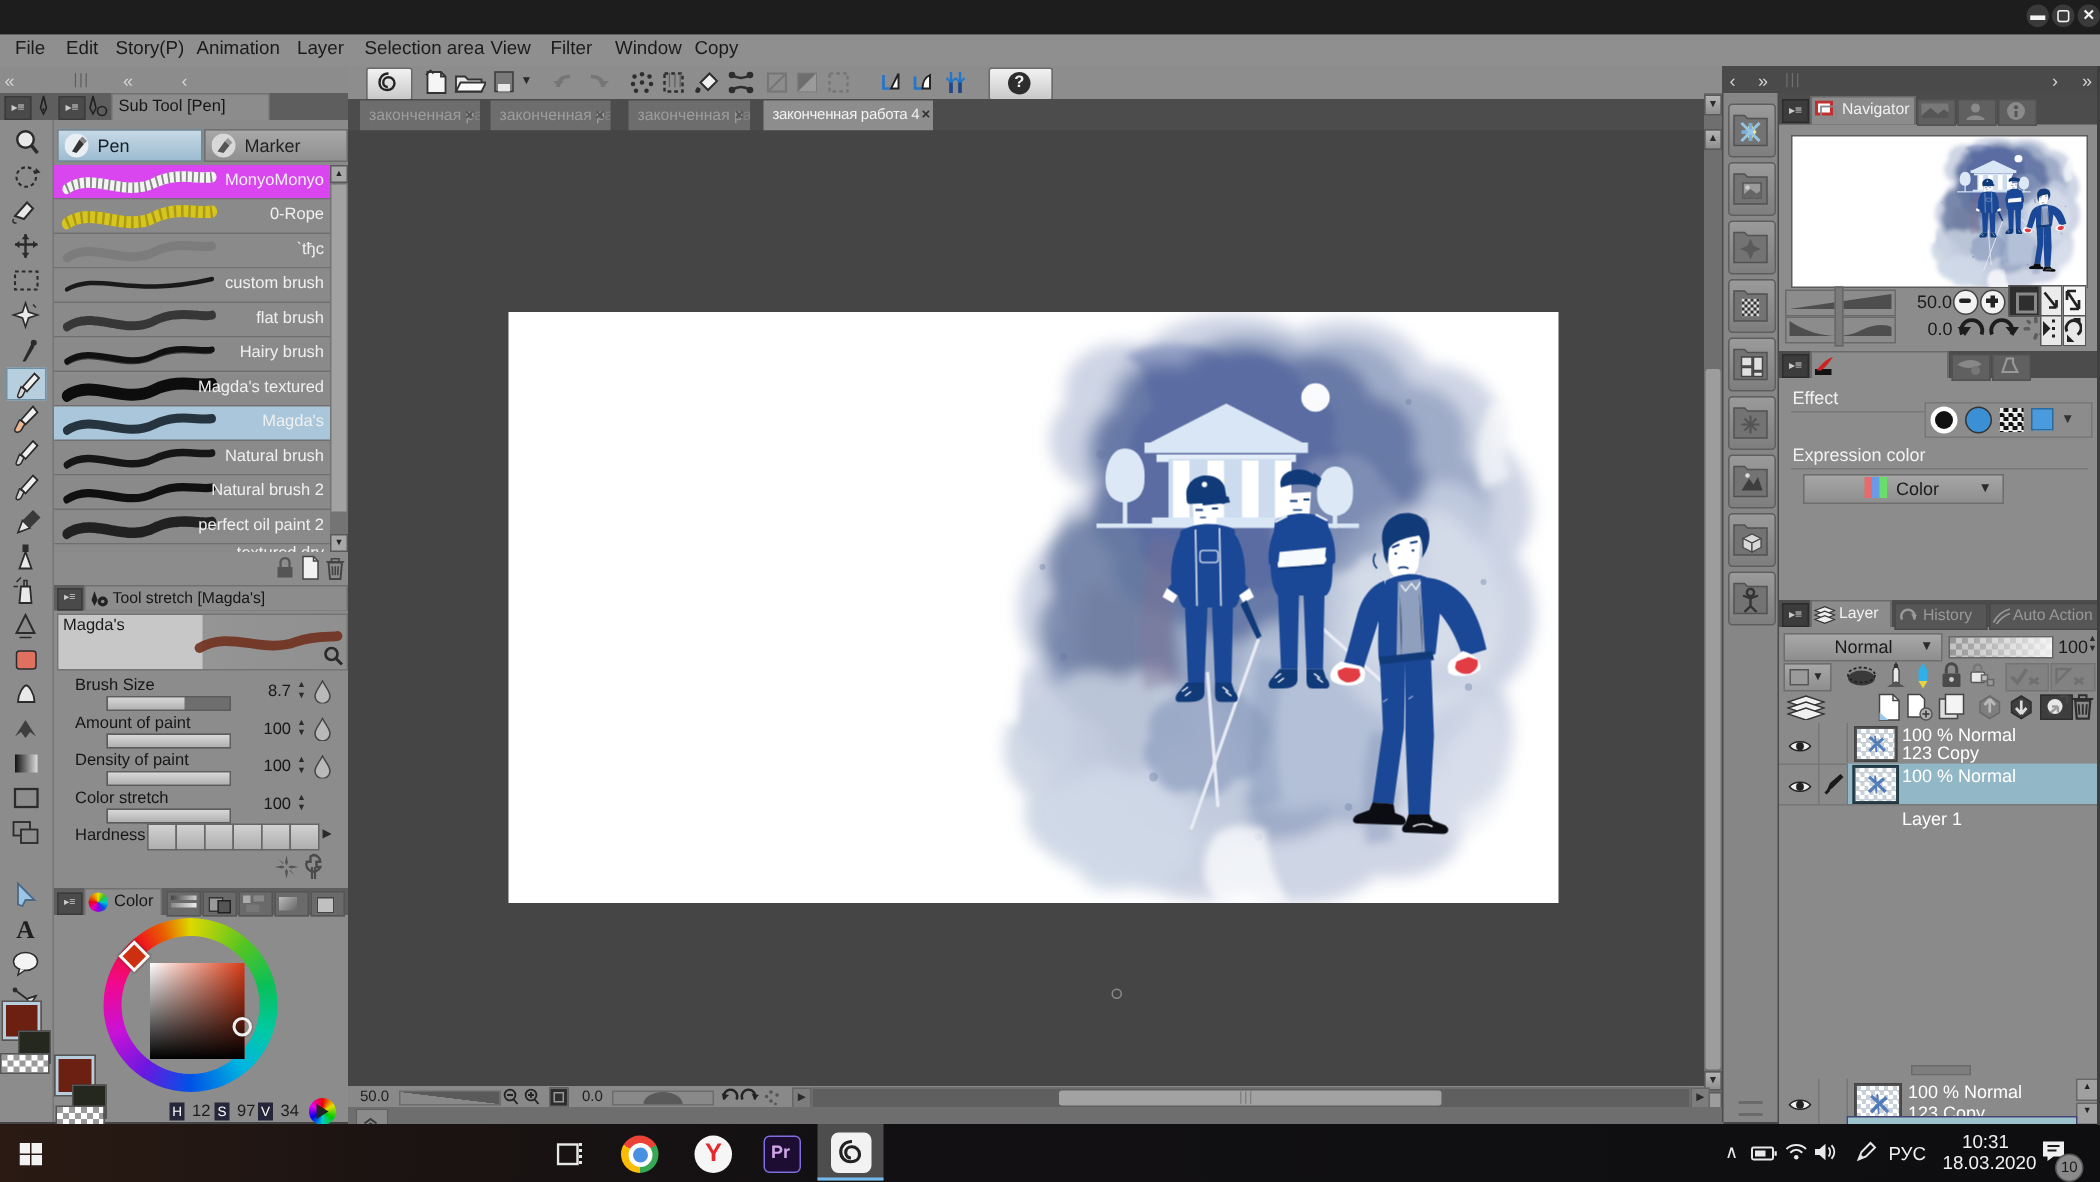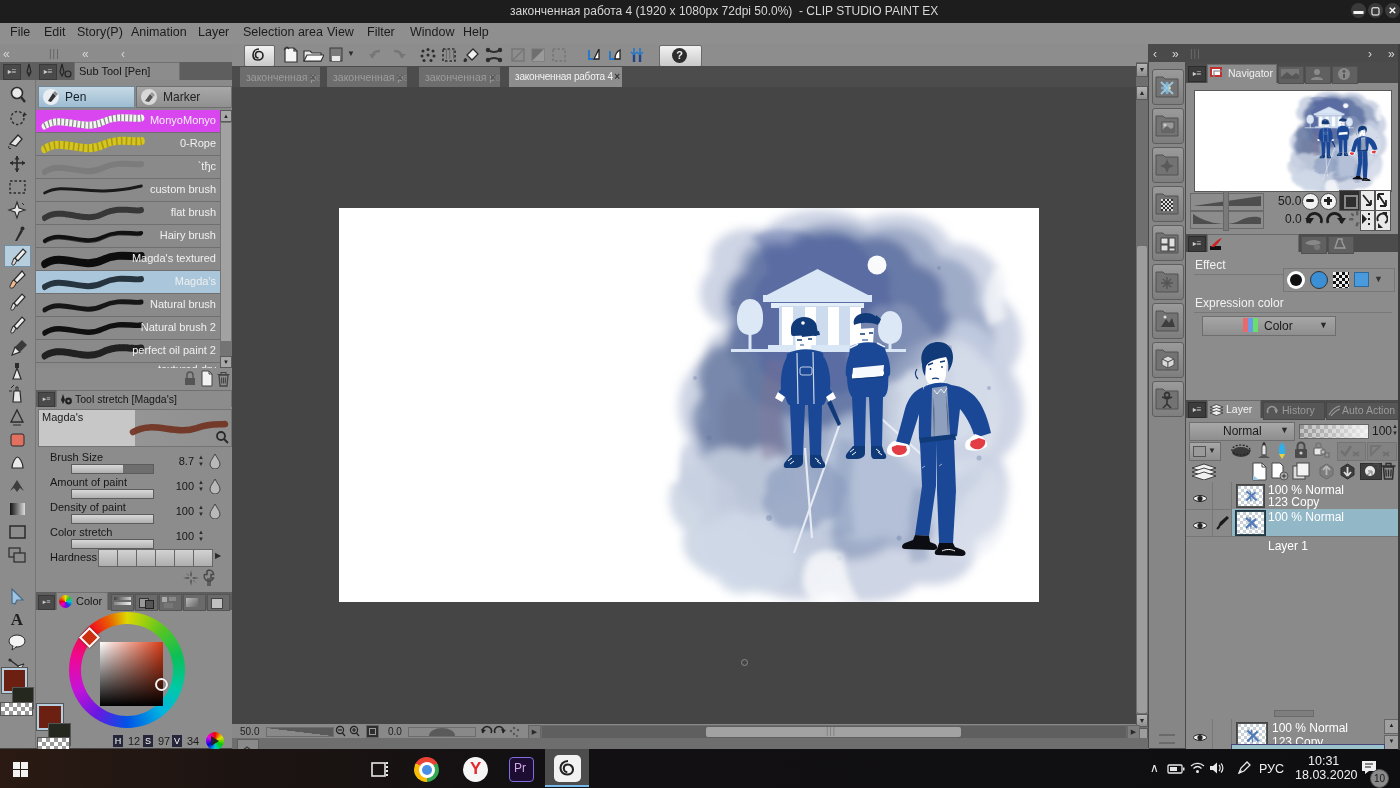--- a/index.html
+++ b/index.html
@@ -26,36 +26,35 @@
 
 #leftdock{left:0;top:44px;width:232px;height:704px;background:#8c8c8c;}
 
 #rightstrip{left:1148px;top:44px;width:252px;height:704px;background:#4a4a4a;}
 
 #taskbar{left:0;top:749px;width:1400px;height:39px;
  background:linear-gradient(90deg,#2a1a13 0%,#1c1412 18%,#121013 40%,#0e0e11 100%);}
 </style></head>
 <body>
 <div class="abs" id="titlebar">
-    <span id="titletext">законченная работа 4 (1920 x 1080px 72dpi 50.0%)&nbsp; - CLIP STUDIO PAINT EX</span>
 <div class="winbtn" style="left:1351px;">▬</div>
 <div class="winbtn" style="left:1368px;">▢</div>
 <div class="winbtn" style="left:1385px;">✕</div>
 </div>
 <div class="abs" id="menubar">
 <span class="mi" style="left:10px;">File</span>
 <span class="mi" style="left:44px;">Edit</span>
 <span class="mi" style="left:77px;">Story(P)</span>
 <span class="mi" style="left:131px;">Animation</span>
 <span class="mi" style="left:198px;">Layer</span>
 <span class="mi" style="left:243px;">Selection area</span>
 <span class="mi" style="left:327px;">View</span>
 <span class="mi" style="left:367px;">Filter</span>
 <span class="mi" style="left:410px;">Window</span>
-<span class="mi" style="left:463px;">Help</span>
+<span class="mi" style="left:463px;">Copy</span>
 </div>
 <div class="abs" id="toolbarrow">
 
 <span style="position:absolute;left:3px;top:3px;color:#cfcfcf;font-size:12px;">«</span>
 <span style="position:absolute;left:49px;top:4px;color:#5e5e5e;font-size:10px;letter-spacing:1px;">|||</span>
 <span style="position:absolute;left:82px;top:3px;color:#cfcfcf;font-size:12px;">«</span>
 <span style="position:absolute;left:121px;top:3px;color:#cfcfcf;font-size:12px;">‹</span>
 
 <div style="position:absolute;left:244px;top:1px;width:29px;height:20px;background:linear-gradient(#f2f2f2,#c9c9c9);border:1px solid #6a6a6a;border-radius:2px;">
 <svg width="22" height="18" viewBox="0 0 22 18" style="position:absolute;left:3px;top:0px;">
@@ -1013,21 +1012,21 @@
       <path d="M16 4 L16 2 M16 8 L16 6 M16 12 L16 10 M16 16 L16 14" stroke="#e8e8e8" stroke-width="2"></path>
     </svg>
 <div style="position:absolute;left:414px;top:8px;width:25px;height:25px;border-radius:50%;overflow:hidden;background:conic-gradient(from -60deg,#ea4335 0 120deg,#34a853 120deg 240deg,#fbbc05 240deg 360deg);">
       <div style="position:absolute;left:4.5px;top:4.5px;width:16px;height:16px;border-radius:50%;background:#fff;"></div>
       <div style="position:absolute;left:7.5px;top:7.5px;width:10px;height:10px;border-radius:50%;background:#4a90e2;"></div>
     </div>
 <div style="position:absolute;left:463px;top:8px;width:25px;height:25px;border-radius:50%;background:#f6f6f6;">
       <span style="position:absolute;left:7px;top:2px;font-size:17px;font-weight:bold;color:#e8272c;">Y</span>
     </div>
 <div style="position:absolute;left:509px;top:8px;width:25px;height:25px;background:#1d0d33;border:1.5px solid #7e6ee0;border-radius:4px;box-sizing:border-box;">
-      <span style="position:absolute;left:4px;top:3px;font-size:12px;font-weight:normal;color:#d0a6e8;">Pr</span>
+      <span style="position:absolute;left:4px;top:3px;font-size:12px;font-weight:bold;color:#d0a6e8;">Pr</span>
     </div>
 <div style="position:absolute;left:545px;top:0px;width:44px;height:38px;background:#4d4d4d;"></div>
 <div style="position:absolute;left:554px;top:6px;width:27px;height:27px;background:#f2f2f2;border-radius:5px;"><svg width="27" height="27" viewBox="0 0 27 27">
         <path d="M14 6 C9 6 6.5 9.5 6.5 13 C6.5 17 9.5 19.5 13 19.5 C16.5 19.5 19 17.5 19 14.5 C19 11.5 16.5 9.5 14 9.5 C11.5 9.5 9.8 11.2 9.8 13.4 C9.8 15.6 11.5 17 13.3 17" fill="none" stroke="#222" stroke-width="2.1"></path>
       </svg></div>
 <div style="position:absolute;left:545px;top:36px;width:44px;height:2px;background:#76b9ed;"></div>
 <span style="position:absolute;left:1150px;top:12px;color:#e8e8e8;font-size:12px;">∧</span>
 <svg style="position:absolute;left:1167px;top:14px;" width="18" height="12" viewBox="0 0 18 12">
       <rect x="1" y="2" width="14" height="8" rx="1" fill="none" stroke="#e8e8e8" stroke-width="1.3"></rect>
       <rect x="3" y="4" width="7" height="4" fill="#e8e8e8"></rect>

